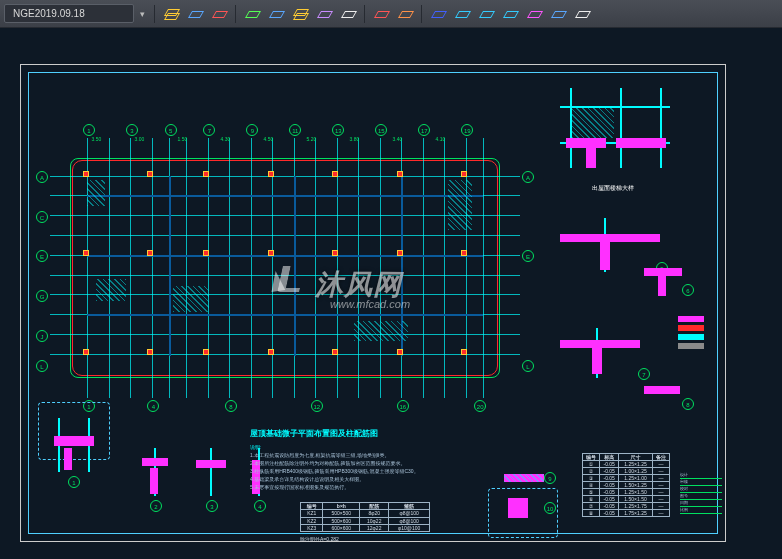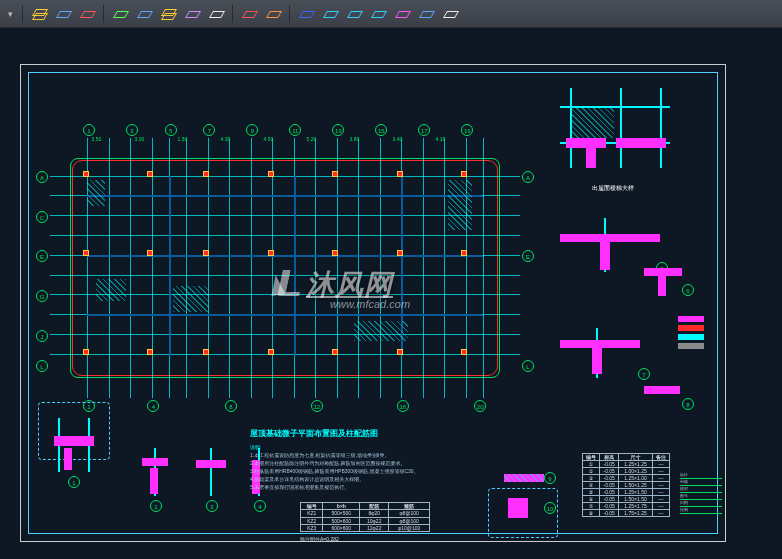--- a/index.html
+++ b/index.html
@@ -165,24 +165,23 @@
   .legend {
     position:absolute; left:678px; top:288px; width:26px;
   }
   .sw { height:6px; margin-bottom:3px;}
   
   .wm {
     position:absolute; left:270px; top:238px;
     font-size:28px; color:rgba(255,255,255,0.55);
     font-style:italic; font-weight:bold;
     letter-spacing:1px;
-    display:flex; align-items:center; gap:6px;
+    display:flex; align-items:flex-start; gap:15px;
     text-shadow: 0 0 4px rgba(0,0,0,0.6);
     pointer-events:none;
-    text-decoration:underline;
   }
   .wm .logo {
     width:30px; height:30px; position:relative;
   }
   .wm .logo::before {
     content:""; position:absolute; left:0; top:5px;
     width:0; height:0;
     border-left:7px solid transparent;
     border-right:7px solid transparent;
     border-bottom:20px solid rgba(255,255,255,0.5);
@@ -206,20 +205,21 @@
   .det-label { position:absolute; font-size:6px; color:#ffffff;}
   
   .col { position:absolute; width:6px; height:6px; background:#ff2a2a; border:1px solid #ffcc33;}
   .beam { position:absolute; height:2px; background:#095b9c; }
   .beamv { position:absolute; width:2px; background:#095b9c; }
 </style>
 </head>
 <body>
 
 <div class="topbar">
+  <span class="doc-title">NGE2019.09.18</span>
   <span class="dropdown-chev">▾</span>
   <div class="tb-sep"></div>
 
   <div class="tb-btn">
       <div class="layer-icon li-y"></div>
     </div>
   <div class="tb-btn">
       <div class="layer-icon li-b"></div>
     </div>
   <div class="tb-btn">

